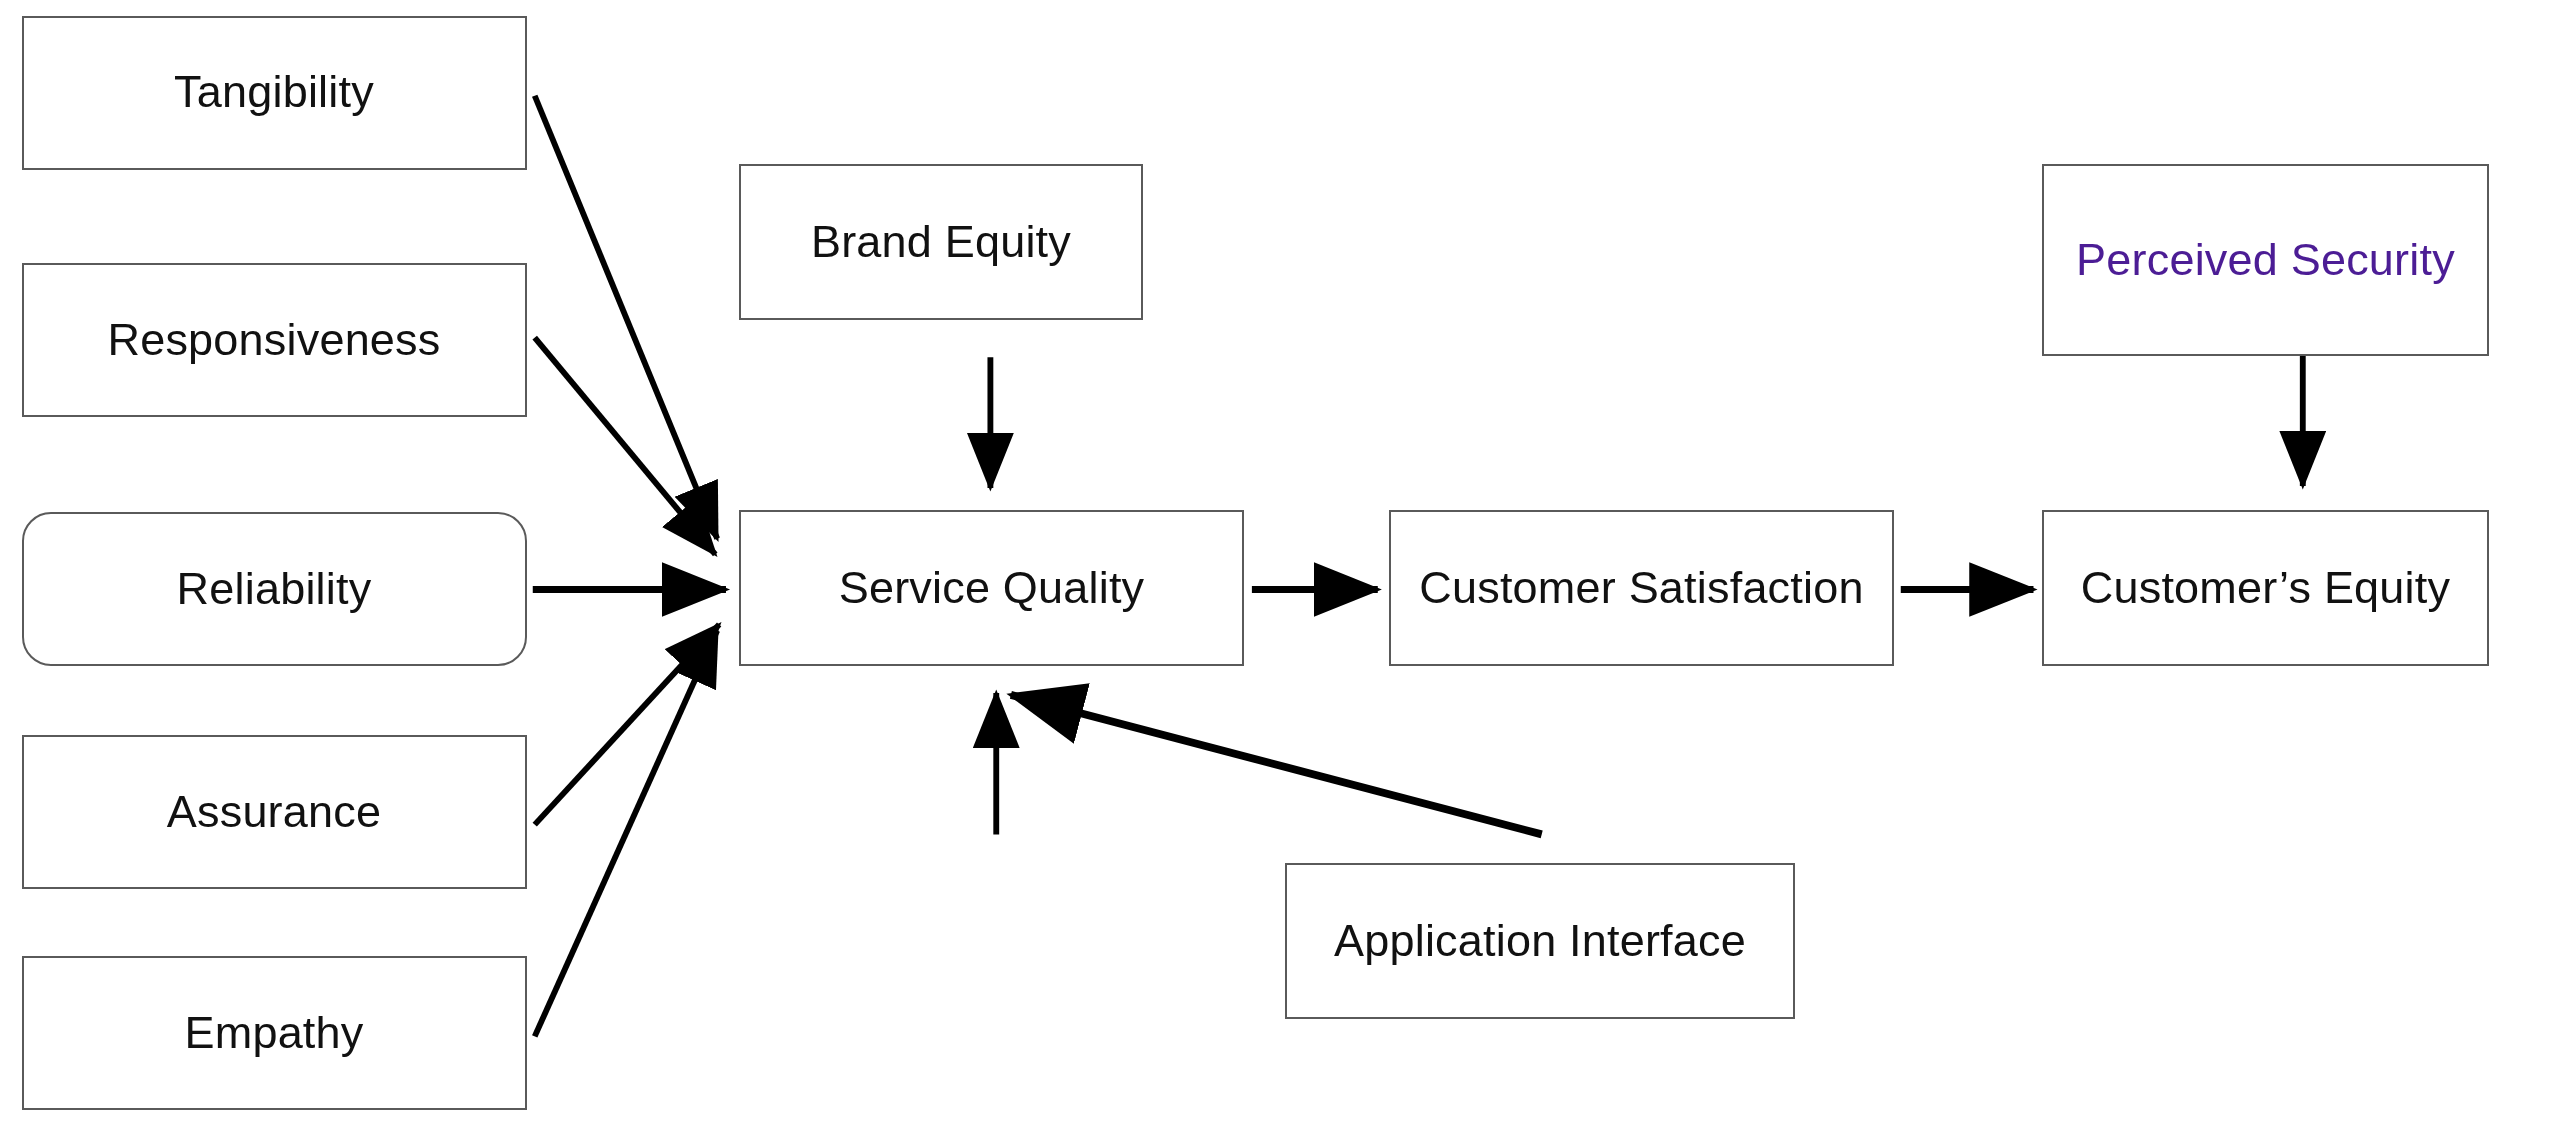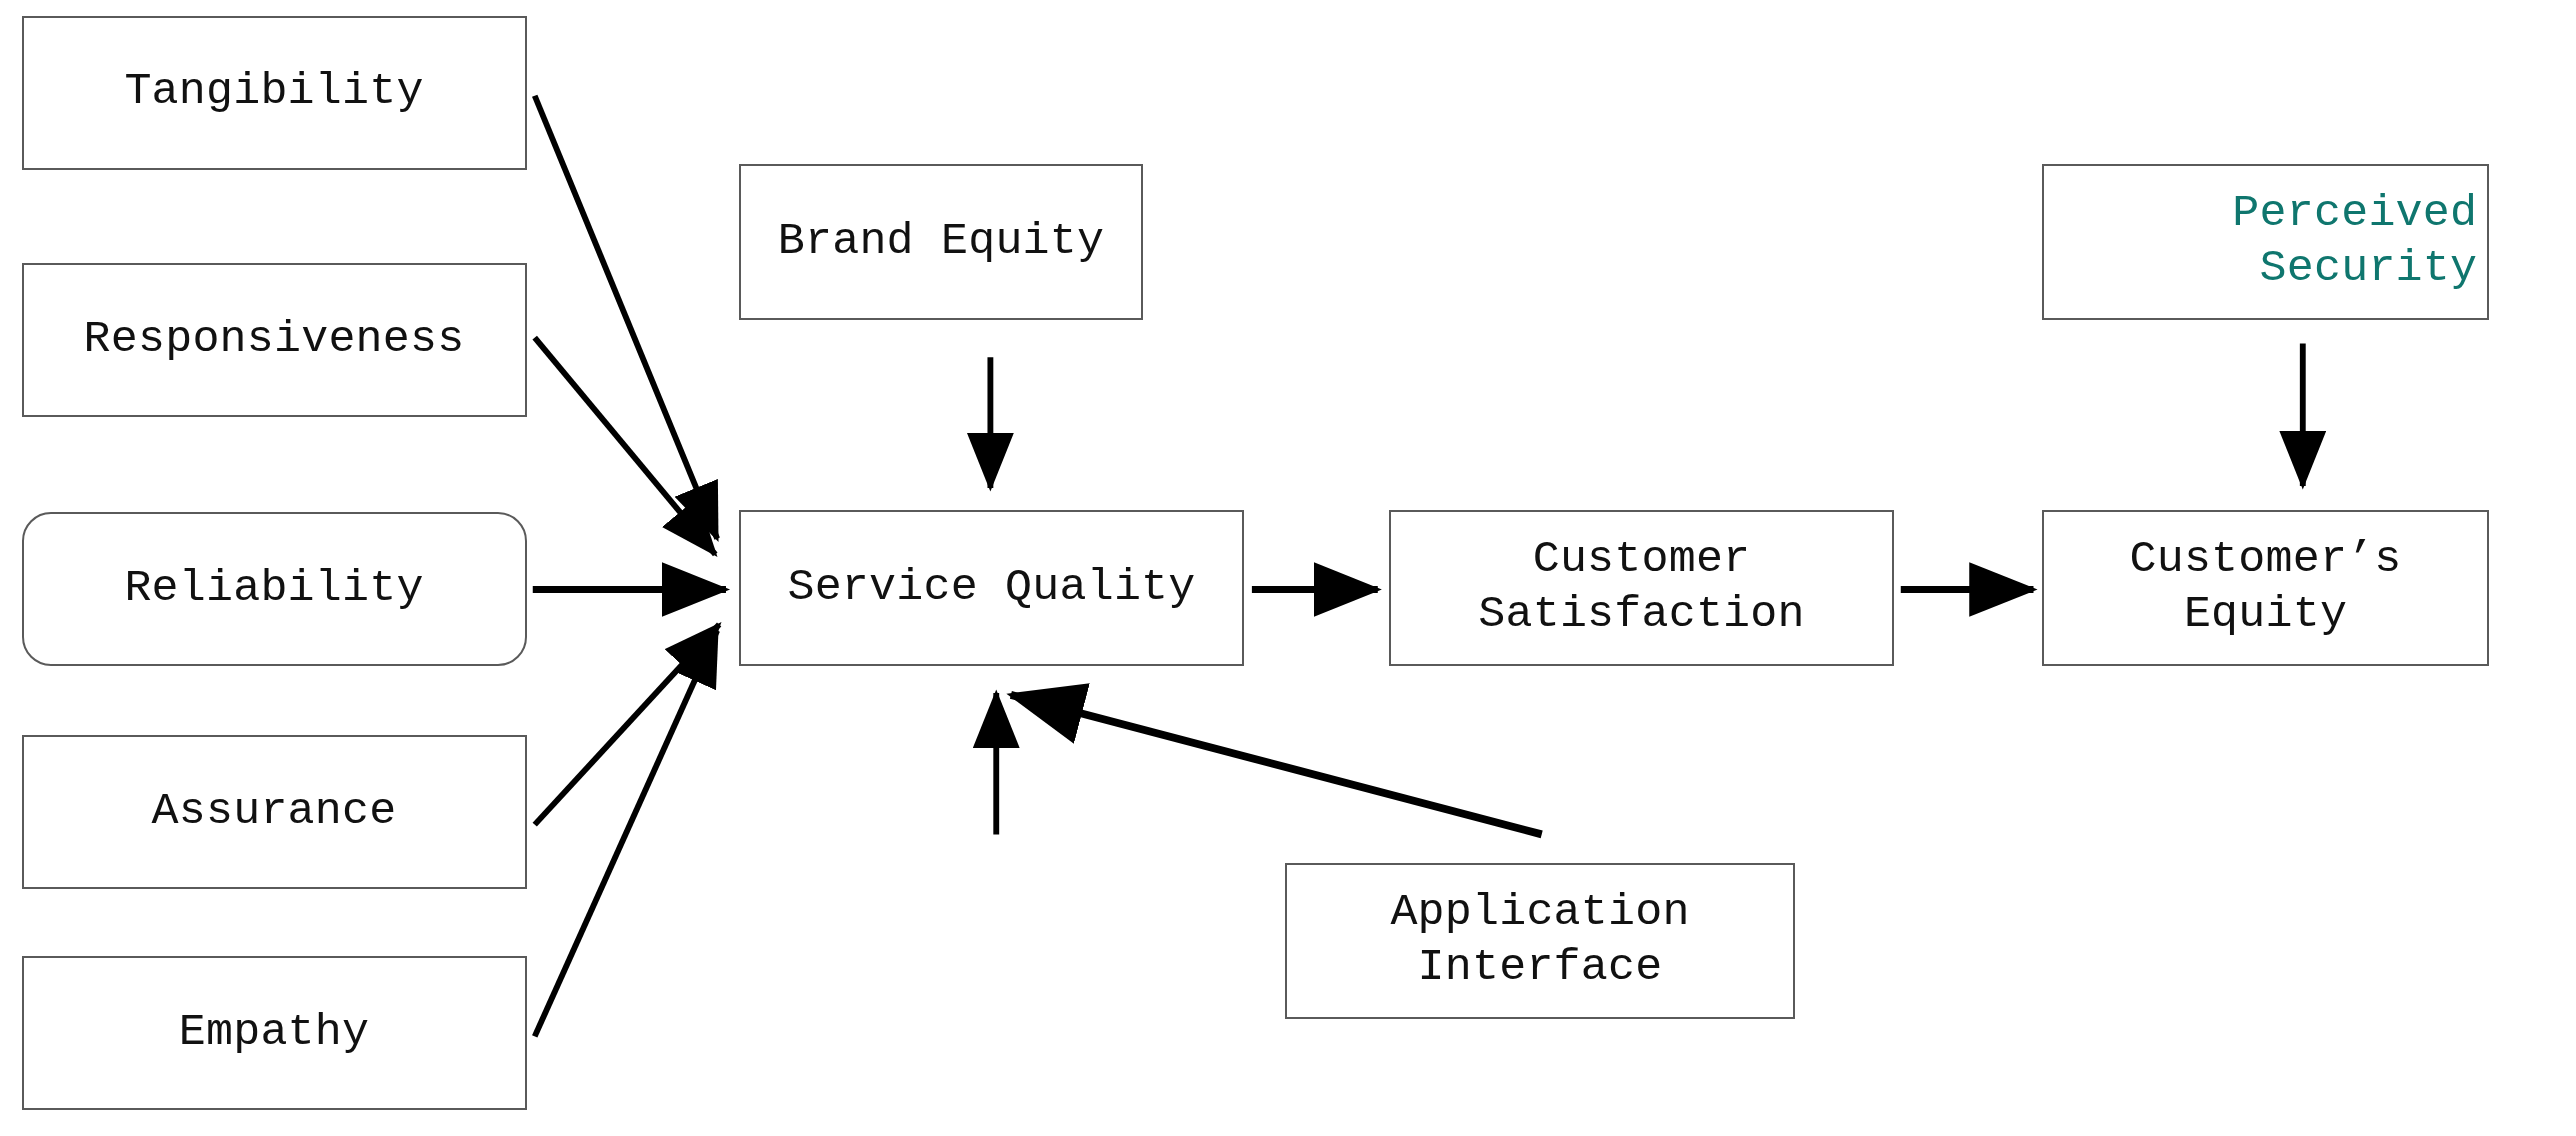--- a/index.html
+++ b/index.html
@@ -6,21 +6,21 @@
     margin: 0;
     padding: 0;
     background: #ffffff;
   }
   #canvas {
     position: relative;
     width: 2576px;
     height: 1137px;
     background: #ffffff;
     overflow: hidden;
-    font-family: Liberation Mono, monospace;
+    font-family: Liberation Sans, sans-serif;
   }
   .node {
     position: absolute;
     box-sizing: border-box;
     border: 2.9px solid #5a5a5a;
     background: #ffffff;
     display: flex;
     align-items: center;
     justify-content: center;
     text-align: center;
@@ -94,21 +94,21 @@
   </div>
   <div class="node" style="left: 739px; top: 164px; width: 404px; height: 156px; border-color: rgb(90, 90, 90); color: rgb(17, 17, 17); justify-content: center;">
     <span class="label">Brand Equity</span>
   </div>
   <div class="node" style="left: 739px; top: 510px; width: 505px; height: 156px; border-color: rgb(90, 90, 90); color: rgb(17, 17, 17);">
     <span class="label">Service Quality</span>
   </div>
   <div class="node" style="left: 1389px; top: 510px; width: 505px; height: 156px; border-color: rgb(90, 90, 90); color: rgb(17, 17, 17); align-items: center;">
     <span class="label">Customer Satisfaction</span>
   </div>
-  <div class="node" style="left: 2042px; top: 164px; width: 447px; height: 156px; border-color: rgb(90, 90, 90); color: #0f766e; text-align: right;">
+  <div class="node" style="left: 2042px; top: 164px; width: 447px; height: 192px; border-color: rgb(90, 90, 90); color: #4c1d95; text-align: right;">
     <span class="label">Perceived Security</span>
   </div>
   <div class="node" style="left: 2042px; top: 510px; width: 447px; height: 156px; border-color: rgb(90, 90, 90); color: rgb(17, 17, 17);">
     <span class="label">Customer’s Equity</span>
   </div>
   <div class="node" style="left: 1285px; top: 863px; width: 510px; height: 156px; border-color: rgb(90, 90, 90); color: rgb(17, 17, 17);">
     <span class="label">Application Interface</span>
   </div>
 
 </div>

